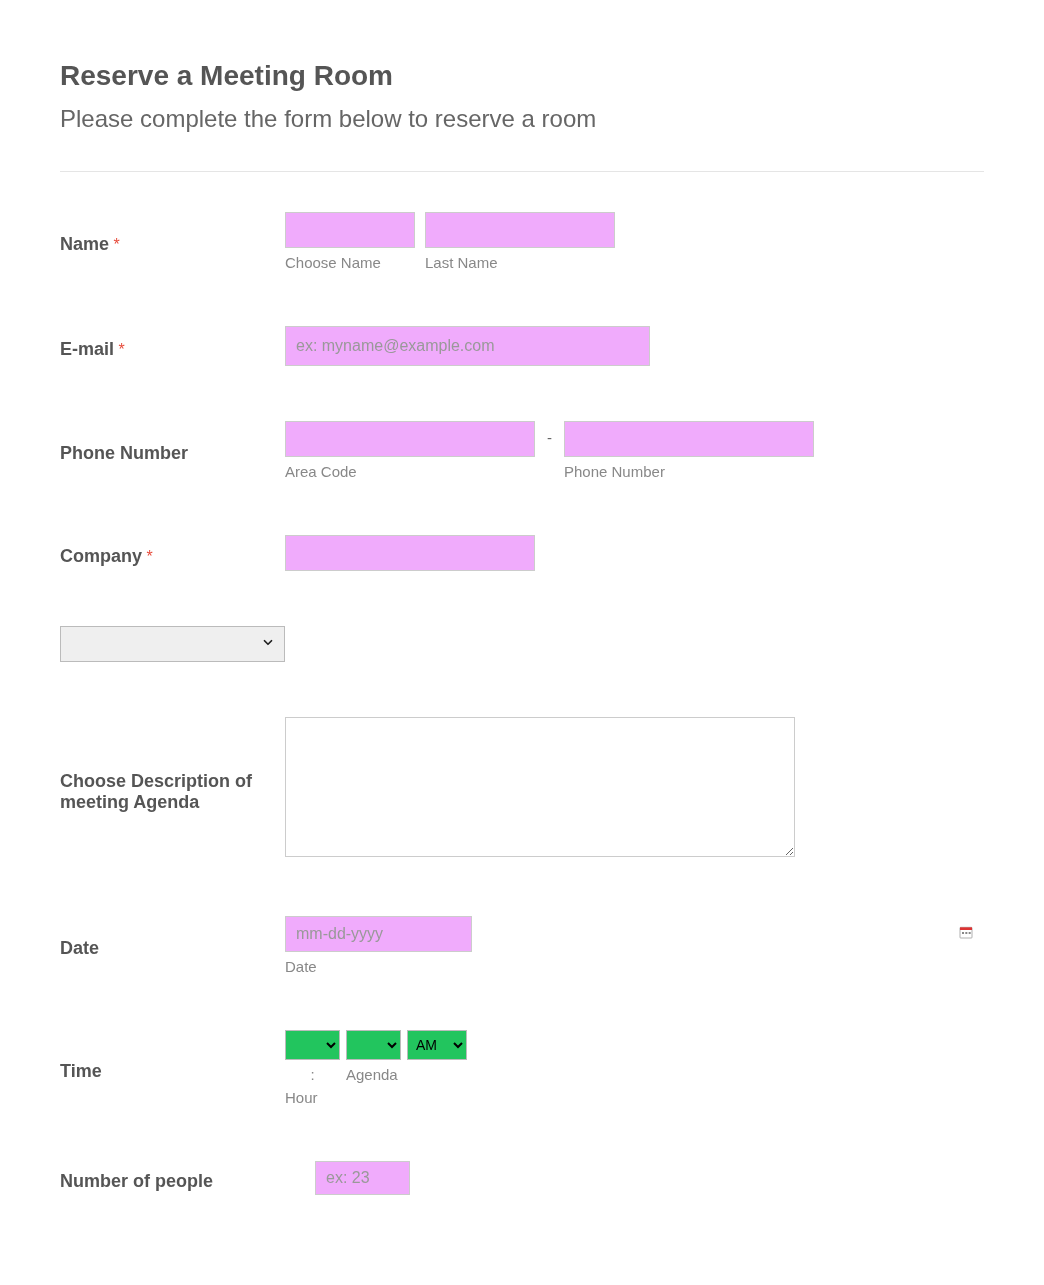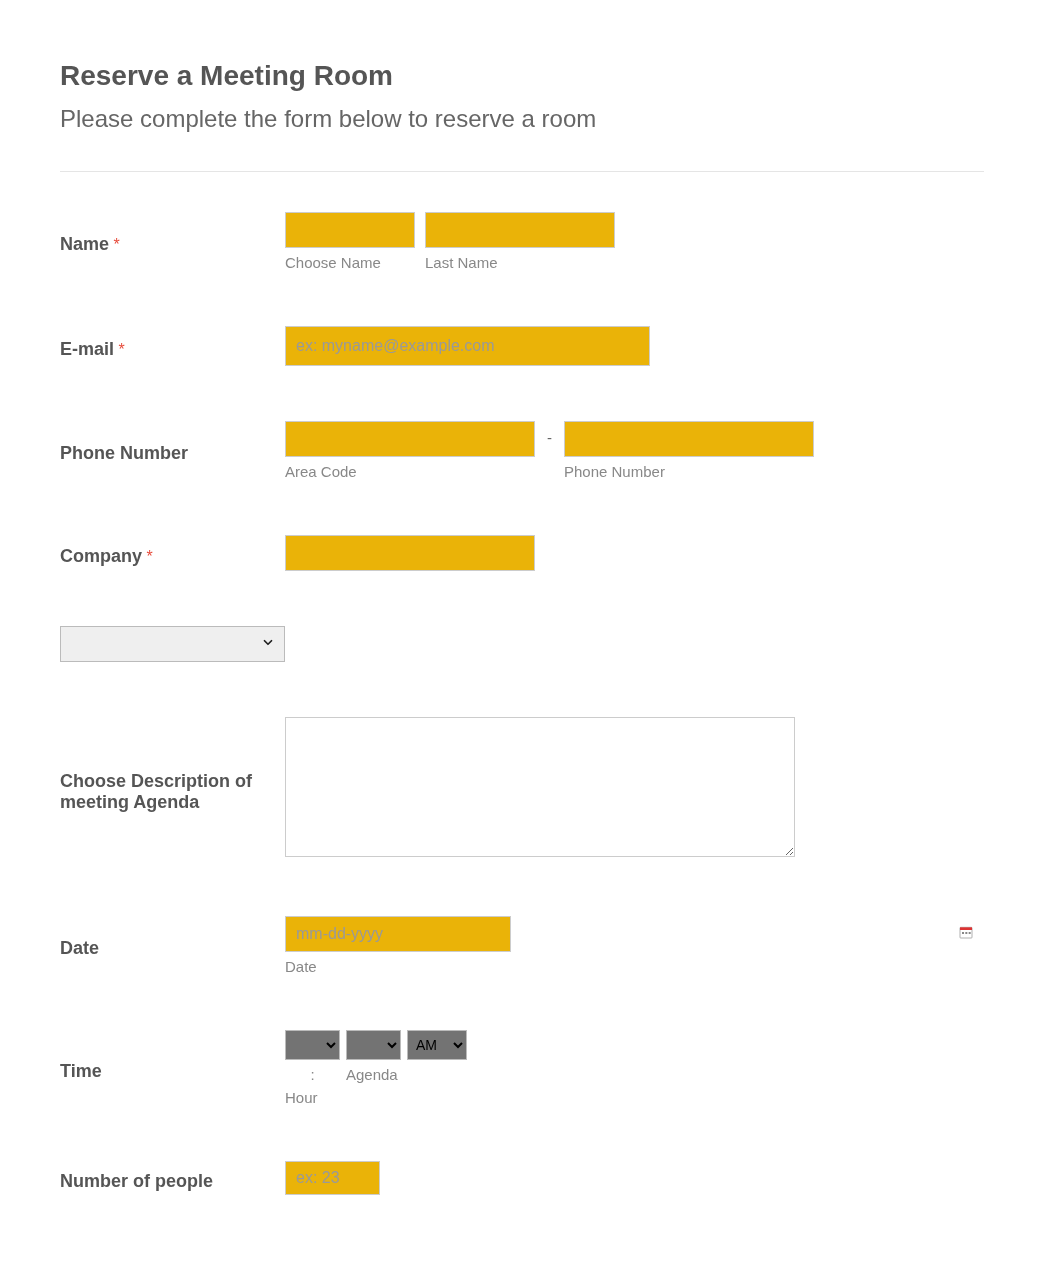--- a/index.html
+++ b/index.html
@@ -59,21 +59,21 @@
     }
     .input-wrap {
       display: flex;
       flex-direction: column;
     }
     .text-input {
       border: 1px solid #ccc;
       padding: 7px 10px;
       font-size: 16px;
       color: #333;
-      background: #eab308;
+      background: #f0abfc;
     }
     .text-input.small {
       width: 130px;
       height: 36px;
     }
     .text-input.med {
       width: 190px;
       height: 36px;
     }
     .text-input.email {
@@ -86,21 +86,21 @@
     }
     .text-input.phone {
       width: 250px;
       height: 36px;
     }
     .text-input.company {
       width: 250px;
       height: 36px;
     }
     .text-input.date {
-      width: 226px;
+      width: 187px;
       height: 36px;
     }
     .text-input.num {
       width: 95px;
       height: 34px;
     }
     .sublabel {
       font-size: 15px;
       color: #888;
       margin-top: 6px;
@@ -149,21 +149,21 @@
     .cal-icon {
       position: absolute;
       right: 10px;
       top: 50%;
       transform: translateY(-50%);
       pointer-events: none;
     }
     .time-select {
       height: 30px;
       border: 1px solid #bbb;
-      background: #737373;
+      background: #22c55e;
       font-size: 14px;
       padding: 2px 4px;
     }
     .time-select.hm {
       width: 55px;
     }
     .time-select.ampm {
       width: 60px;
     }
     .time-group {
@@ -313,20 +313,20 @@
       </div>
       <div class="time-col">
         <select class="time-select ampm">
           <option>AM</option>
         </select>
       </div>
     </div>
   </div>
 </div>
 
-<div class="form-row" style="margin-bottom:0;">
+<div class="form-row" style="margin-bottom:0;gap:30px;">
   <div class="form-label-col">
     <span class="form-label">Number of people</span>
   </div>
   <div class="form-input-col">
     <input type="text" class="text-input num" placeholder="ex: 23" style="">
   </div>
 </div>
 
 </body></html>

